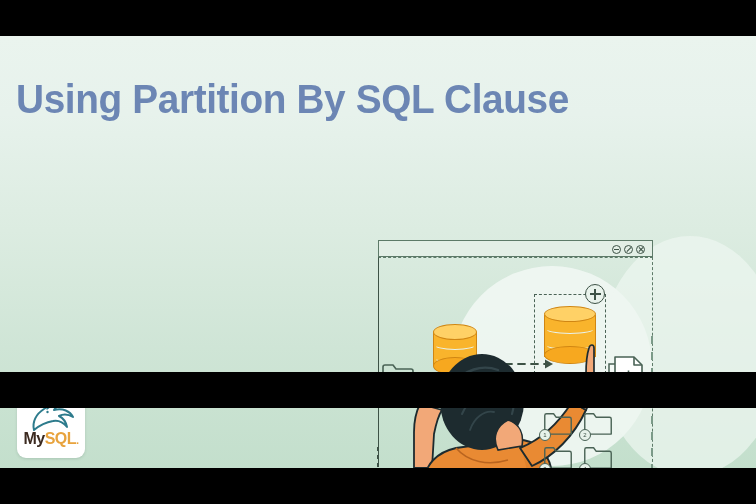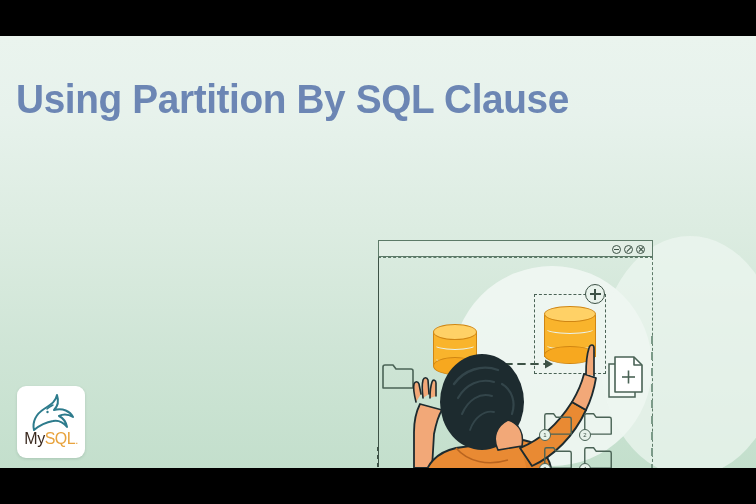--- a/index.html
+++ b/index.html
@@ -4,21 +4,21 @@
 <style>
   * { box-sizing: border-box; margin: 0; padding: 0; }
   html, body {
     width: 756px; height: 504px;
     background: #000;
     font-family: "Liberation Sans", sans-serif;
     overflow: hidden;
   }
   #stage {
     position: relative;
-    width: 756px; height: 504px;
+    width: 756px; height: 408px;
     background: #ec4899;
   }
   
   .letterbox {
     position: absolute; left: 0; width: 756px;
     background: #000; z-index: 40;
   }
   #bar-top { top: 0; height: 36px; }
   #bar-bottom { bottom: 0; height: 36px; }
 
@@ -60,21 +60,21 @@
     position: absolute; left: 17px; top: 350px;
     width: 68px; height: 72px;
     background: #ffffff;
     border-radius: 9px;
     box-shadow: 0 1px 3px rgba(40,70,55,.16);
   }
   #logo-dolphin { position: absolute; left: 9px; top: 6px; }
   #logo-word {
     position: absolute; left: 0; top: 44px; width: 68px;
     text-align: center;
-    font-size: 16px; font-weight: 400;
+    font-size: 16px; font-weight: 700;
     letter-spacing: -0.5px;
     font-family: "Liberation Sans", sans-serif;
   }
   #logo-word .my  { color: #3b2a20; }
   #logo-word .sql { color: #e8a33d; }
   #logo-word .dot { color: #e8a33d; font-size: 11px; }
 
   
   #browser {
     position: absolute; left: 378px; top: 169px;

